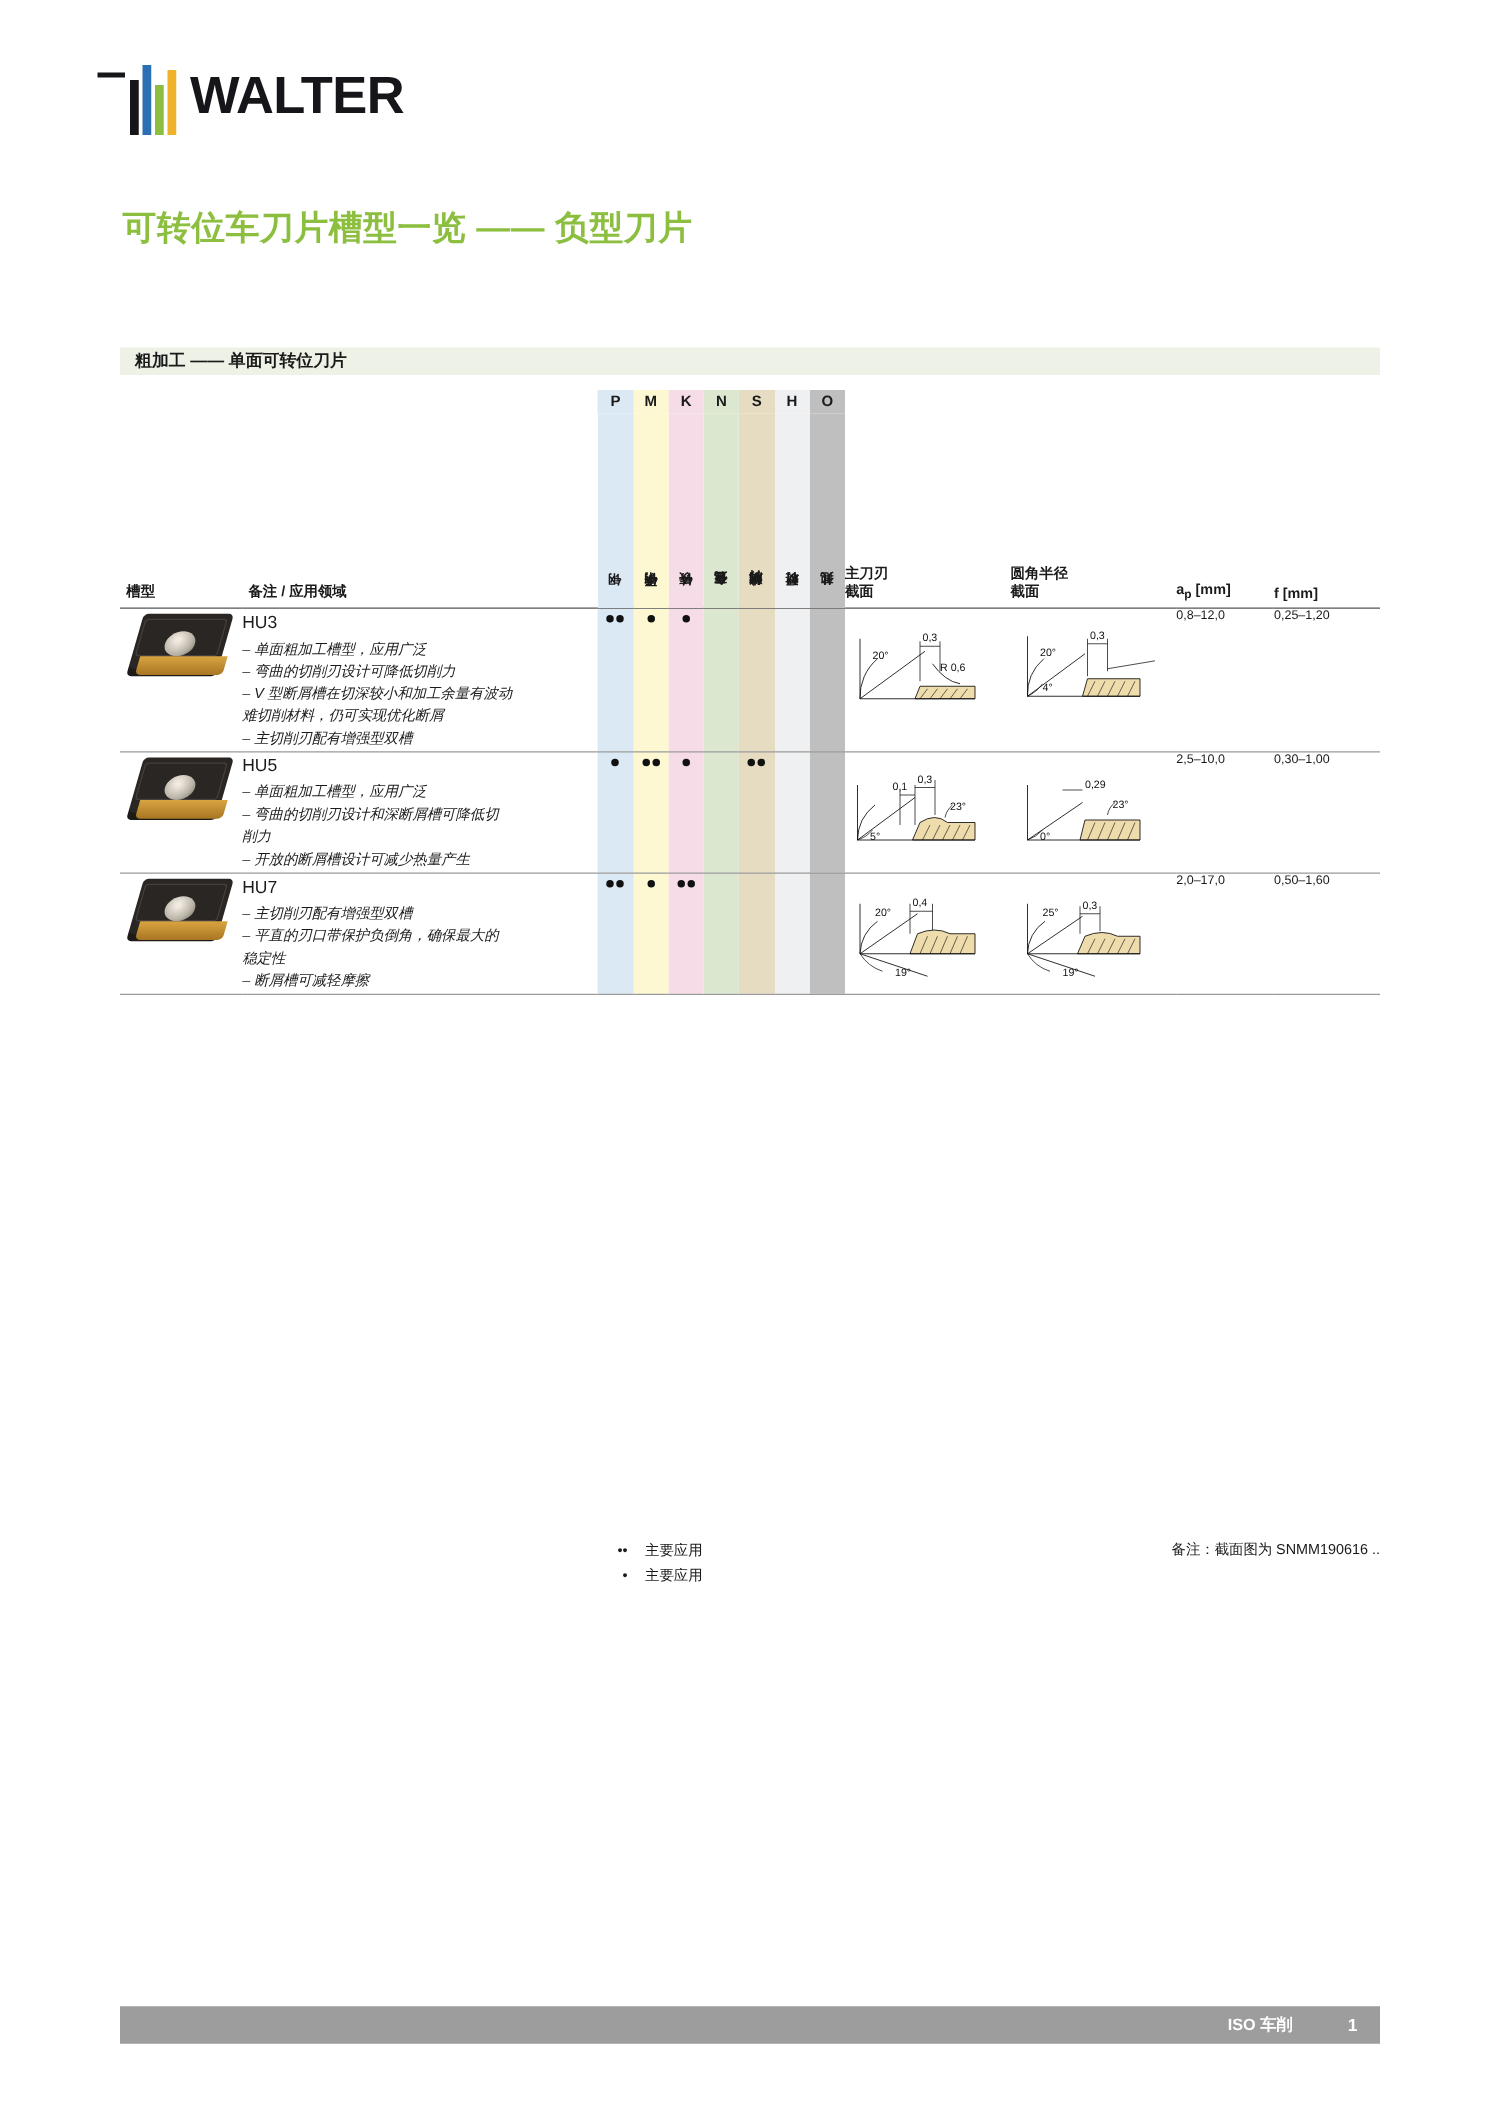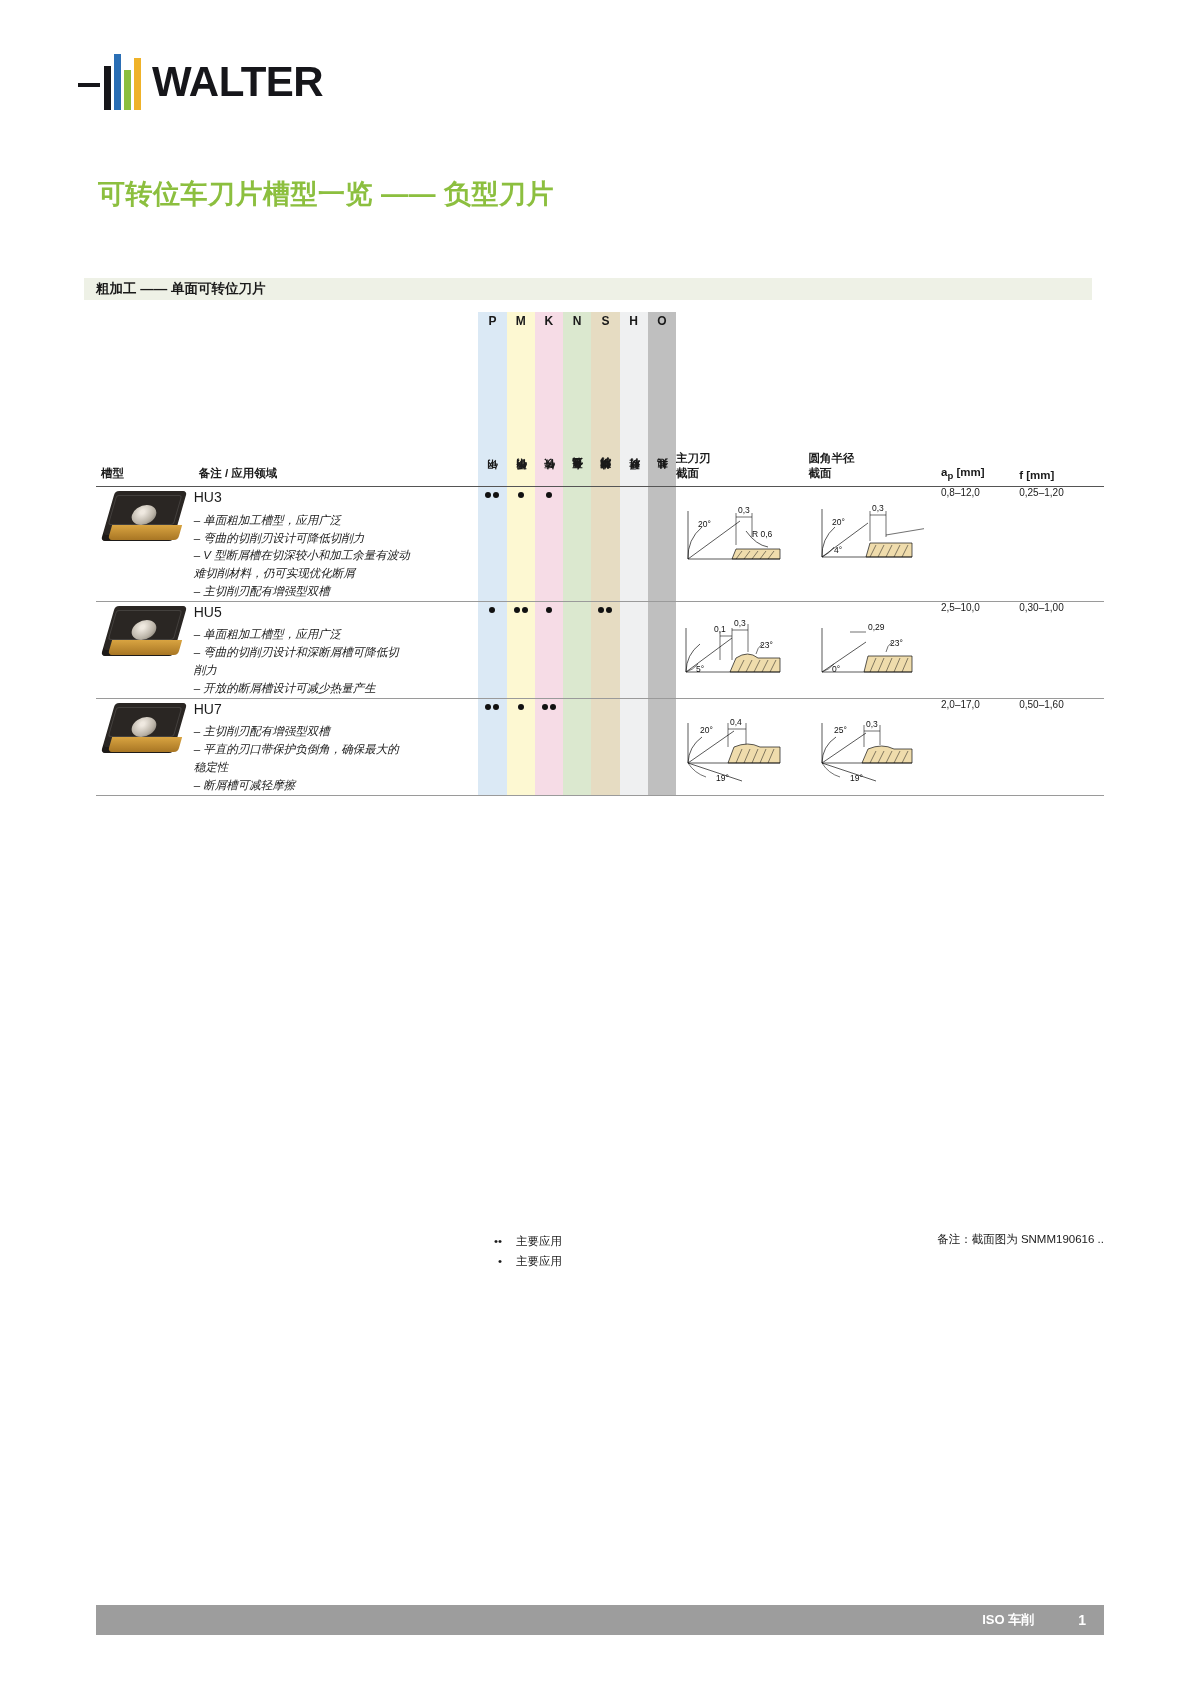--- a/index.html
+++ b/index.html
@@ -15,21 +15,20 @@
     position: relative;
     overflow: hidden;
   }
 
   
   .logo-wrap {
     position: absolute;
     left: 78px;
     top: 52px;
     display: flex;
-    align-items: center;
     height: 60px;
   }
   .logo-dash {
     width: 22px;
     height: 4px;
     background: #16161a;
     margin-right: 4px;
     margin-top: 6px;
   }
   .logo-bars {
@@ -52,31 +51,31 @@
     font-weight: bold;
     letter-spacing: -0.5px;
     color: #16161a;
     font-family: "Liberation Sans", sans-serif;
   }
 
   
   .page-title {
     position: absolute;
     left: 98px;
-    top: 176px;
+    top: 164px;
     font-size: 27px;
     color: #8cbf3f;
     font-weight: bold;
     letter-spacing: 0.5px;
   }
 
   
   .section-bar {
     position: absolute;
-    left: 84px;
+    left: 96px;
     top: 278px;
     width: 1008px;
     height: 22px;
     background: #eef1e6;
     display: flex;
     align-items: center;
   }
   .section-bar .label {
     font-size: 13.5px;
     font-weight: bold;

